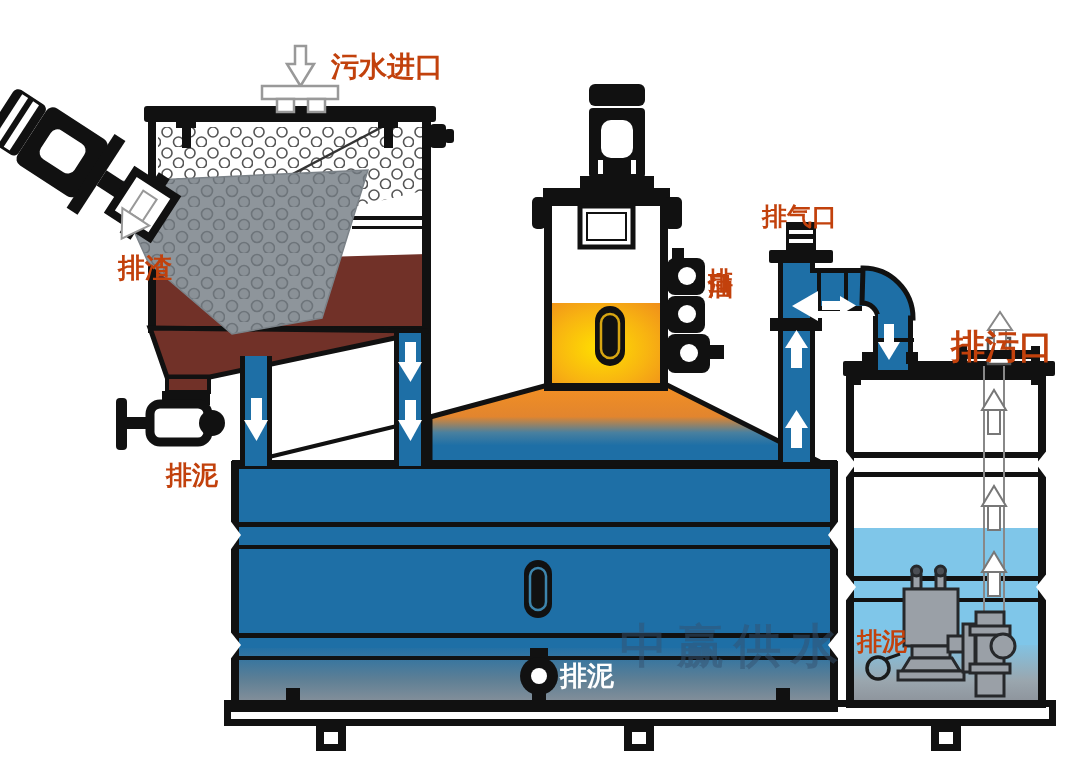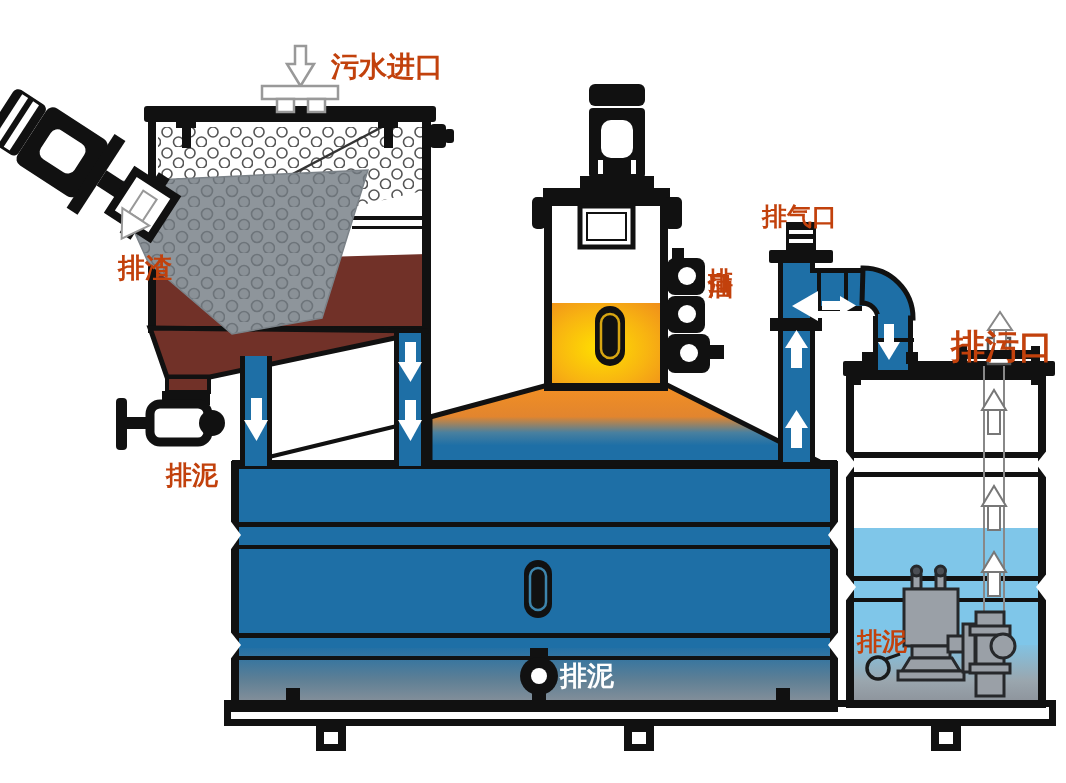--- a/index.html
+++ b/index.html
@@ -330,14 +330,15 @@
 </svg>
 
 <div class="lbl lbl-inlet">污水进口</div>
 <div class="lbl lbl-slag">排渣</div>
 <div class="lbl lbl-sludge-left">排泥</div>
 <div class="lbl lbl-oil">排油口</div>
 <div class="lbl lbl-vent">排气口</div>
 <div class="lbl lbl-drain">排污口</div>
 <div class="lbl lbl-sludge-center">排泥</div>
 <div class="lbl lbl-sludge-right">排泥</div>
+<div class="watermark">中赢供水</div>
 
 </div>
 
 </body></html>

